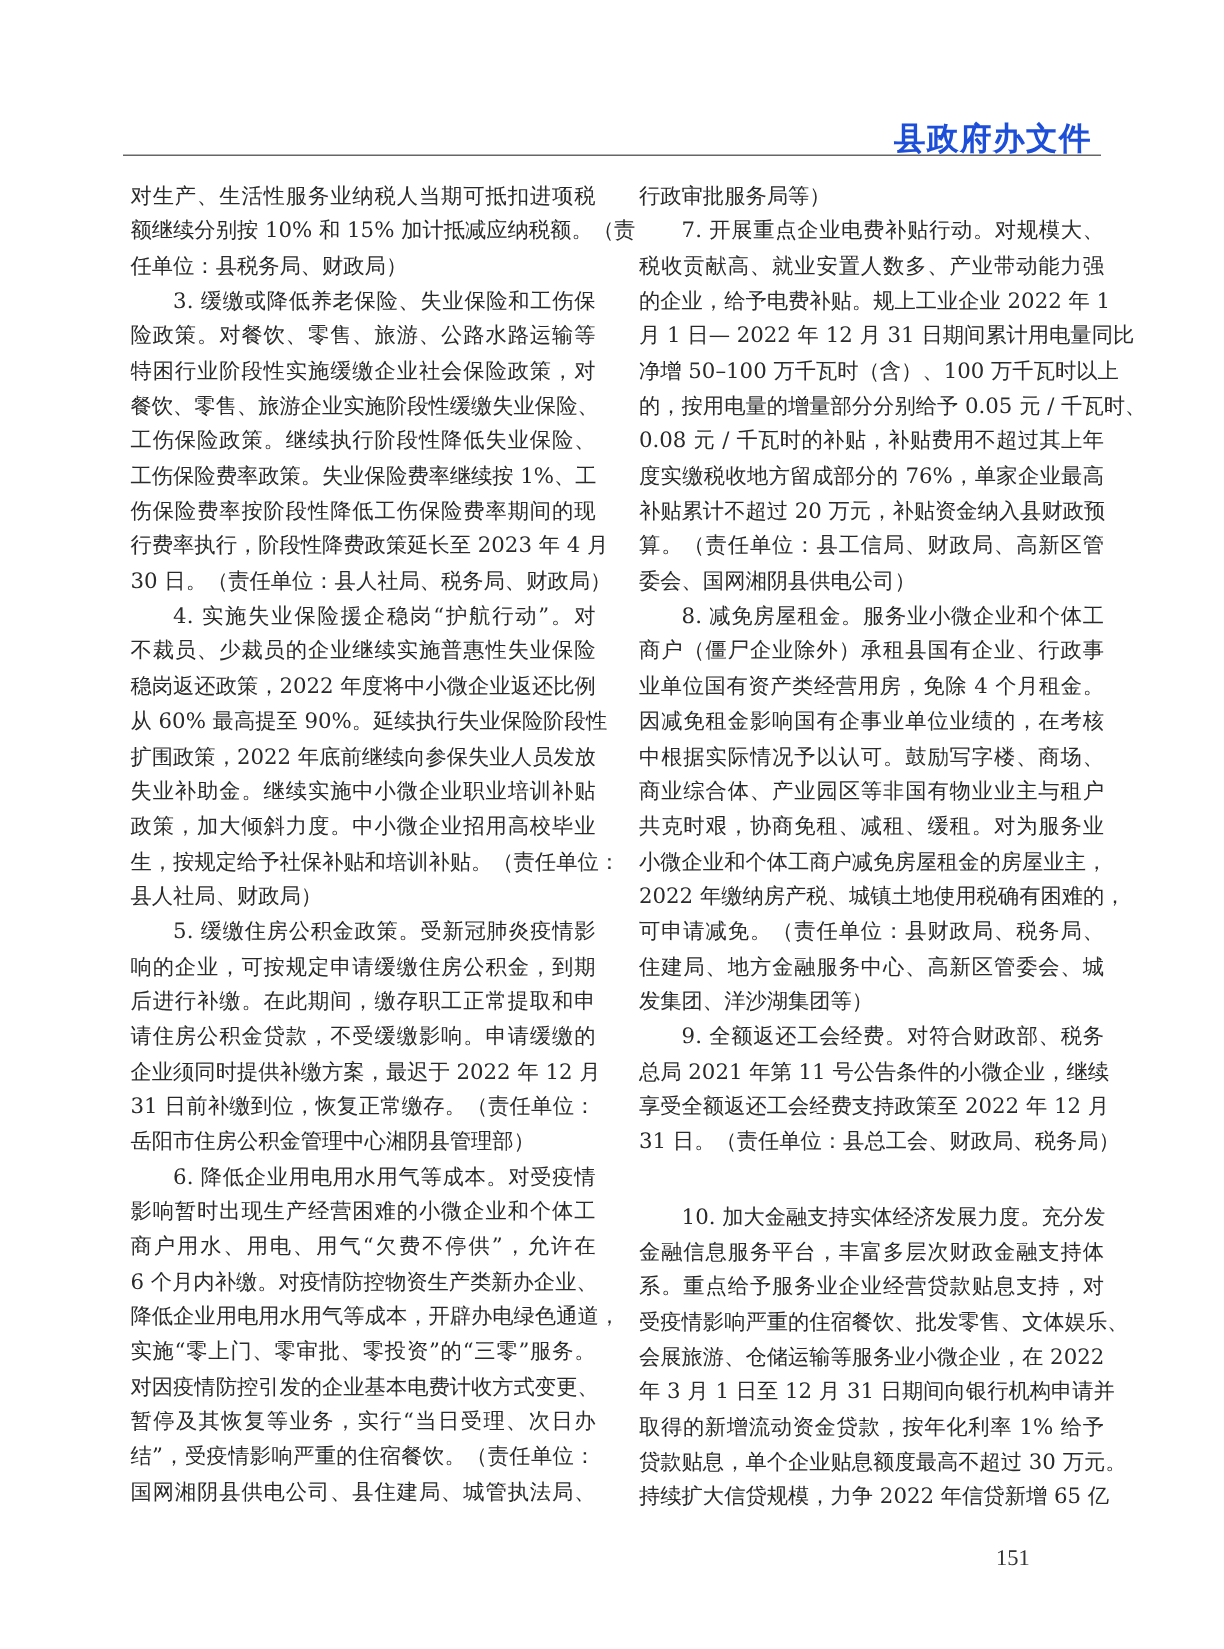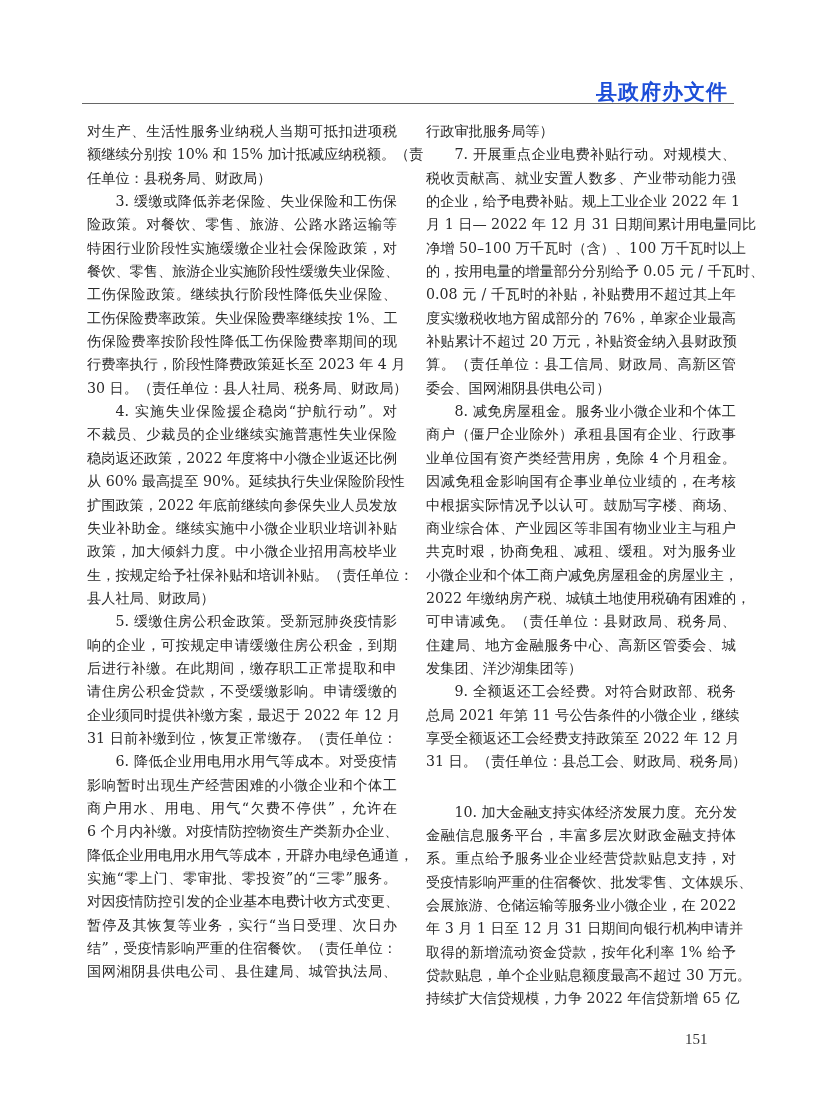--- a/index.html
+++ b/index.html
@@ -20,21 +20,21 @@
     position: absolute; top: 120px; width: 310px;
     font-size: 14.2px; line-height: 23.35px; text-align: justify;
   }
   .col.left { left: 87px; }
   .col.right { left: 426px; }
   .p { margin: 0; }
   .p.indent { text-indent: 2em; }
   .line { display: block; white-space: nowrap; text-align: justify; text-align-last: justify; }
   .line.last { text-align-last: left; }
   .page-number {
-    position: absolute; left: 685px; top: 1031px;
+    position: absolute; left: 664px; top: 1031px;
     font-family: "Liberation Serif", "DejaVu Serif", serif; font-size: 15px; color: #333;
   }
 </style>
 </head>
 <body>
 
 <div class="header-title">县政府办文件</div>
 <div class="header-rule"></div>
 
 <div class="col left" id="col-left">
@@ -65,20 +65,21 @@
       <span class="line">生，按规定给予社保补贴和培训补贴。（责任单位：</span>
       <span class="line last">县人社局、财政局）</span>
     </div>
     <div class="p indent" style="text-indent: 0px;">
       <span class="line" style="padding-left: 2em;">5. 缓缴住房公积金政策。受新冠肺炎疫情影</span>
       <span class="line">响的企业，可按规定申请缓缴住房公积金，到期</span>
       <span class="line">后进行补缴。在此期间，缴存职工正常提取和申</span>
       <span class="line">请住房公积金贷款，不受缓缴影响。申请缓缴的</span>
       <span class="line">企业须同时提供补缴方案，最迟于 2022 年 12 月</span>
       <span class="line">31 日前补缴到位，恢复正常缴存。（责任单位：</span>
+      <span class="line last">岳阳市住房公积金管理中心湘阴县管理部）</span>
     </div>
     <div class="p indent" style="text-indent: 0px;">
       <span class="line" style="padding-left: 2em;">6. 降低企业用电用水用气等成本。对受疫情</span>
       <span class="line">影响暂时出现生产经营困难的小微企业和个体工</span>
       <span class="line">商户用水、用电、用气“欠费不停供”，允许在</span>
       <span class="line">6 个月内补缴。对疫情防控物资生产类新办企业、</span>
       <span class="line">降低企业用电用水用气等成本，开辟办电绿色通道，</span>
       <span class="line">实施“零上门、零审批、零投资”的“三零”服务。</span>
       <span class="line">对因疫情防控引发的企业基本电费计收方式变更、</span>
       <span class="line">暂停及其恢复等业务，实行“当日受理、次日办</span>

